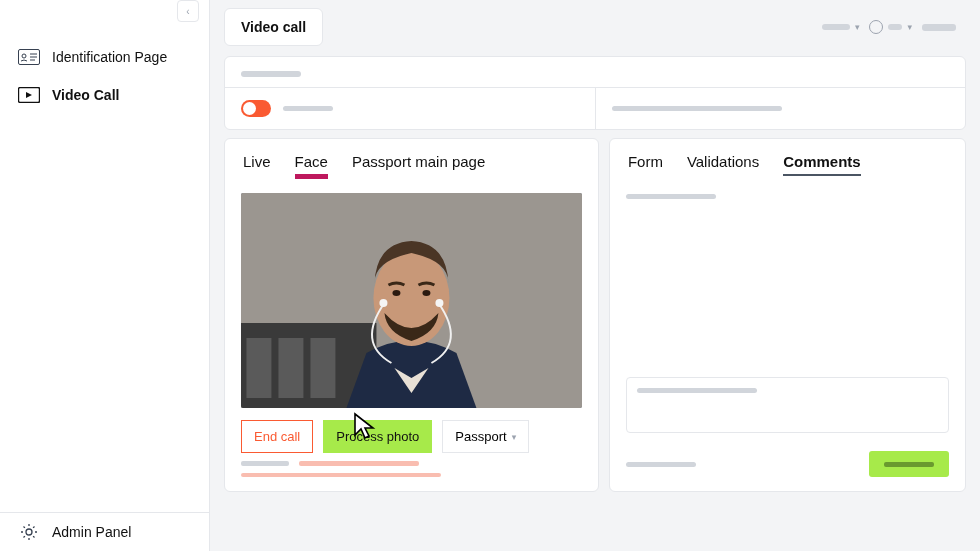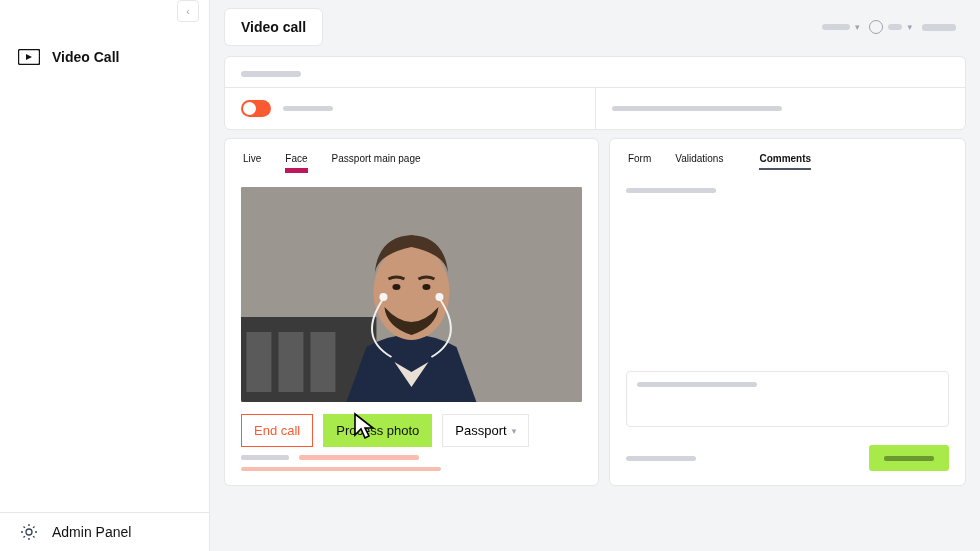--- a/index.html
+++ b/index.html
@@ -30,24 +30,24 @@
 .banner-top { padding: 14px 16px 10px; border-bottom: 1px solid #e5e7eb; }
 .banner-bot { display: flex; }
 .banner-half { flex: 1; padding: 12px 16px; display: flex; align-items: center; gap: 12px; }
 .banner-half:first-child { border-right: 1px solid #e5e7eb; }
 .toggle { width: 30px; height: 17px; background: #fa5a32; border-radius: 10px; position: relative; cursor: pointer; }
 .toggle::after { content: ""; position: absolute; width: 13px; height: 13px; border-radius: 50%; background: #fff; top: 2px; left: 2px; }
 .cols { display: flex; gap: 10px; flex: 1; }
 .panel { background: #fff; border: 1px solid #e5e7eb; border-radius: 6px; display: flex; flex-direction: column; }
 .panel-left { flex: 1.05; }
 .panel-right { flex: 1; }
-.subtabs { display: flex; gap: 24px; padding: 14px 18px 10px; font-size: 10px; }
+.subtabs { display: flex; gap: 24px; padding: 14px 18px 10px; font-size: 15px; }
 .subtab { cursor: pointer; padding-bottom: 4px; }
 .subtab.active { font-weight: 400; border-bottom: 5px solid #be185d; }
-.subtab.active-dark { font-weight: 700; border-bottom: 2px solid #4b5563; margin-left: 12px; }
+.subtab.active-dark { font-weight: 700; border-bottom: 2px solid #4b5563; }
 .video { margin: 4px 16px 0; height: 215px; background: #6b7280; border-radius: 2px; overflow: hidden; }
 .actions { display: flex; gap: 10px; padding: 12px 16px 4px; align-items: center; }
 .btn { padding: 8px 12px; border-radius: 0; border: 1px solid #e5e7eb; cursor: pointer; font-size: 13px; background: #fff; display: flex; align-items: center; gap: 5px; }
 .btn-danger { border-color: #fa5a32; color: #fa5a32; }
 .btn-lime { background: #a7ea4a; border-color: #a7ea4a; color: #111; font-weight: 500; }
 .progress-row { padding: 4px 16px 14px; display: flex; flex-direction: column; gap: 7px; }
 .pg1 { display: flex; gap: 10px; }
 .pg1a { width: 48px; background: #d1d5db; height: 5px; border-radius: 2px;}
 .pg1b { width: 120px; background: #f9bdb0; height: 5px; border-radius: 2px;}
 .pg2 { width: 200px; background: #f9bdb0; height: 4px; border-radius: 2px;}
@@ -64,20 +64,33 @@
 <body>
 
 <div class="app">
   <aside class="sidebar">
     <div class="collapse">
       <div class="collapse-btn">
         <span>‹</span>
       </div>
     </div>
     <nav class="nav">
+      <div class="nav-item">
+        <span class="ico">
+          <svg width="22" height="16" viewBox="0 0 22 16">
+              <rect x="0.5" y="0.5" width="21" height="15" rx="1.5" fill="none" stroke="#374151"></rect>
+              <circle cx="6" cy="7" r="2" fill="none" stroke="#374151"></circle>
+              <path d="M3 12 q3 -2 6 0" fill="none" stroke="#374151"></path>
+              <line x1="12" y1="5" x2="19" y2="5" stroke="#374151"></line>
+              <line x1="12" y1="8" x2="19" y2="8" stroke="#374151"></line>
+              <line x1="12" y1="11" x2="17" y2="11" stroke="#374151"></line>
+            </svg>
+        </span>
+        <span>Identification Page</span>
+      </div>
       <div class="nav-item active">
         <span class="ico">
           <svg width="22" height="16" viewBox="0 0 22 16">
               <rect x="0.5" y="0.5" width="21" height="15" rx="1.5" fill="none" stroke="#111" stroke-width="1.4"></rect>
               <polygon points="8,5 14,8 8,11" fill="#111"></polygon>
             </svg>
         </span>
         <span>Video Call</span>
       </div>
     </nav>

